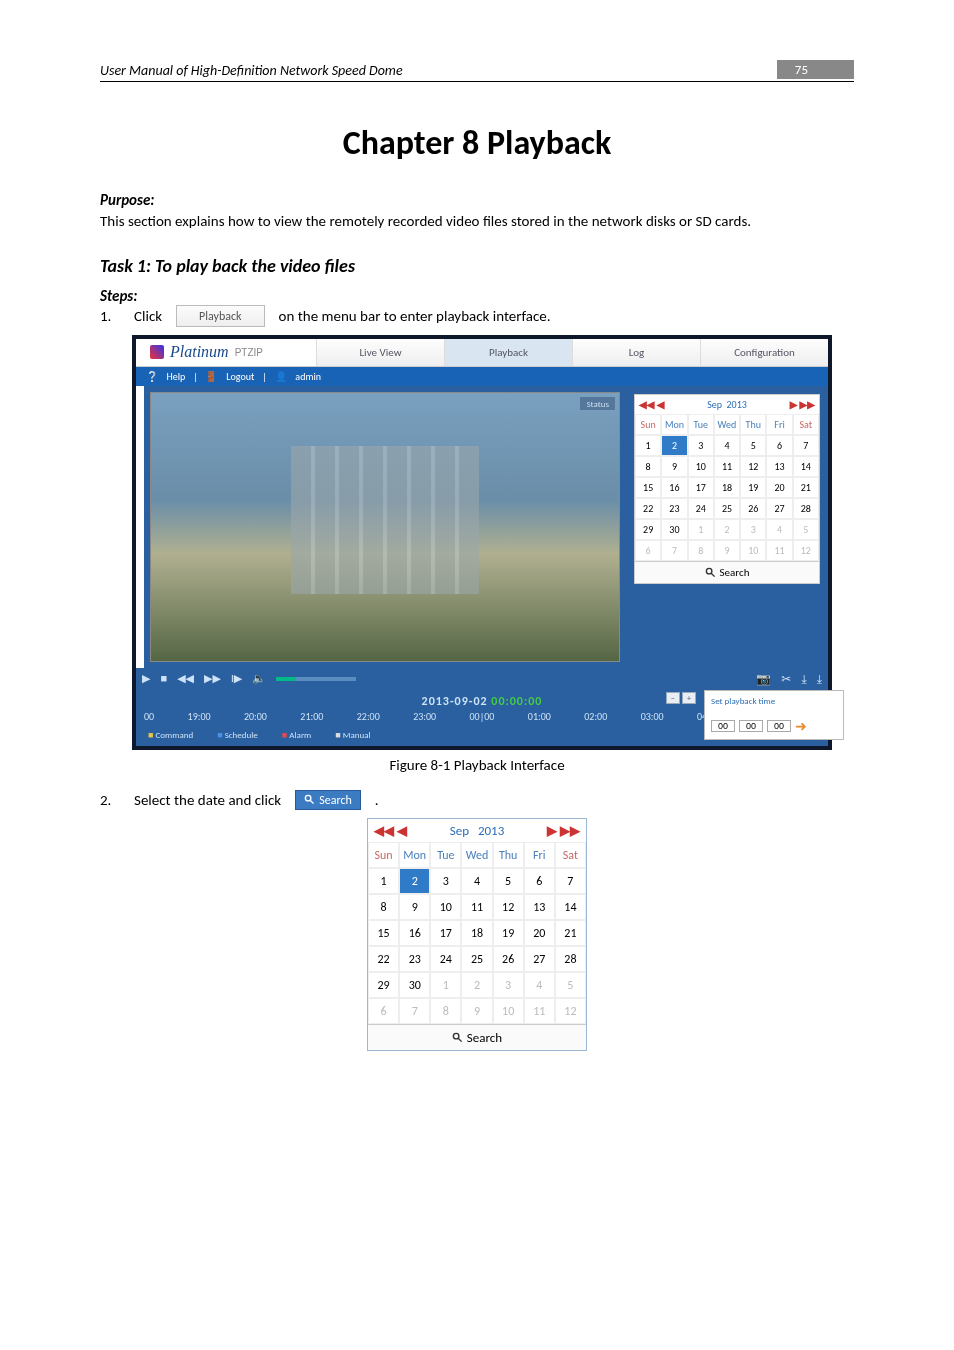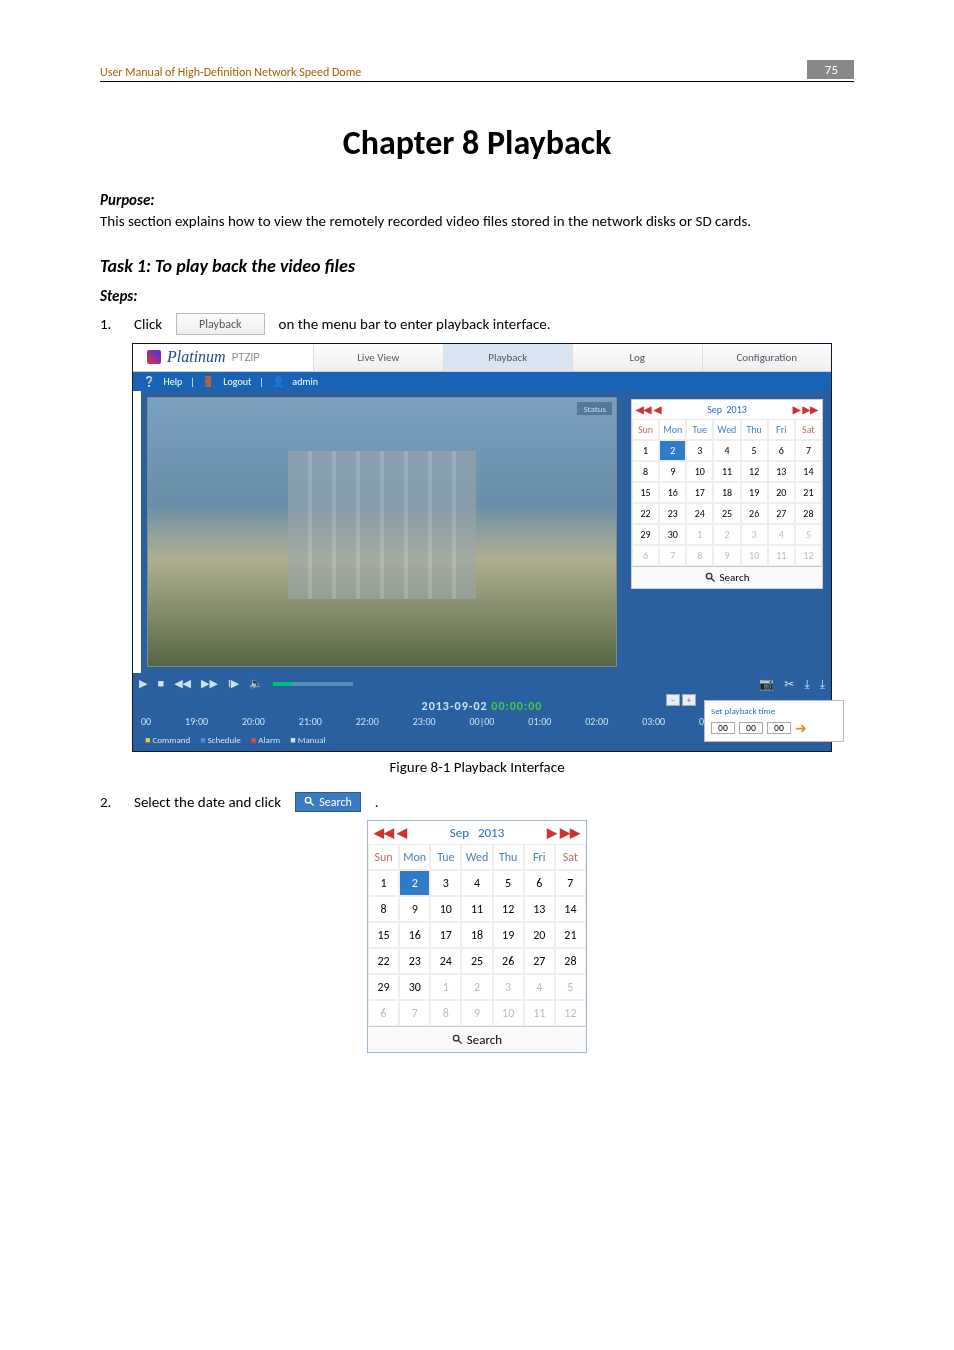--- a/index.html
+++ b/index.html
@@ -1,29 +1,29 @@
 <!DOCTYPE html>
 <html><head>
 <meta charset="utf-8">
 <style>
   * { box-sizing: border-box; margin: 0; padding: 0; }
   body { font-family: Calibri, Arial, sans-serif; background: #fff; width: 954px; }
   .page { padding: 60px 100px 40px 100px; }
   .header-line { display: flex; align-items: flex-end; border-bottom: 1px solid #000; padding-bottom: 2px; margin-bottom: 4px; }
-  .header-title { font-size: 12px; color: #a16207; flex: 1; }
-  .page-num-box { background: #888; color: #fff; padding: 2px 16px 2px 18px; font-size: 13px; }
+  .header-title { font-size: 14px; color: #000000; flex: 1; font-style: italic; }
+  .page-num-box { background: #888; color: #fff; padding: 2px 46px 2px 18px; font-size: 13px; }
   .chapter-title { font-size: 34px; font-weight: 700; text-align: center; margin: 40px 0 28px; }
   .purpose-lbl { font-style: italic; font-weight: 700; font-size: 15px; margin-bottom: 2px; }
   .body-text { font-size: 15px; text-align: justify; line-height: 1.45; margin-bottom: 22px; }
   .task-title { font-style: italic; font-weight: 700; font-size: 18px; margin: 14px 0 10px; }
-  .steps-lbl { font-style: italic; font-weight: 700; font-size: 15px; margin-bottom: 8px; }
+  .steps-lbl { font-style: italic; font-weight: 700; font-size: 15px; }
   .step-row { display: flex; align-items: center; gap: 14px; font-size: 15px; margin-bottom: 8px; }
   .step-num { width: 20px; }
   .inline-btn { border: 1px solid #bbb; background: linear-gradient(#fcfcfc,#eee); padding: 3px 22px; font-size: 12px; color: #555; }
-  .screenshot { margin: 6px 0 0 32px; border: 1px solid #0f172a; width: 700px; }
+  .screenshot { margin: 6px 0 0 32px; border: 4px solid #0f172a; width: 700px; }
   .ss-topbar { display: flex; align-items: stretch; height: 28px; background: #fff; border-bottom: 1px solid #ccc; }
   .ss-logo { display: flex; align-items: center; gap: 6px; padding: 0 14px; font-style: italic; font-family: 'Brush Script MT', cursive; font-size: 16px; color: #1a4a8a; flex: 0 0 180px; }
   .ss-logo-sq { width: 14px; height: 14px; background: linear-gradient(45deg,#e33,#33e); border-radius: 2px; }
   .ss-tab { flex: 1; display: flex; align-items: center; justify-content: center; font-size: 11px; color: #556; border-left: 1px solid #ddd; background: linear-gradient(#fdfdfd,#efefef); }
   .ss-tab.active { background: #d9e6f2; }
   .ss-userbar { background: #1863b5; color: #fff; font-size: 10px; padding: 3px 10px; display: flex; gap: 8px; align-items: center; }
   .ss-main { display: flex; background: #2a5fa0; margin-left: 8px; }
   .ss-video { margin: 6px; width: 470px; height: 270px; background: linear-gradient(#7aa0c0 0%, #6a8ea8 40%, #b0b090 60%, #556644 100%); position: relative; border: 1px solid #888; }
   .ss-status { position: absolute; top: 4px; right: 4px; background: rgba(50,80,120,.5); color: #cde; font-size: 9px; padding: 1px 6px; }
   .ss-buildings { position:absolute; left:30%; top:20%; width:40%; height:55%; background: repeating-linear-gradient(90deg,#9aa6aa 0 20px,#b6c0c4 20px 24px); opacity:.6; }
@@ -41,24 +41,24 @@
   .cal-search svg { width: 11px; height: 11px; }
   .ss-controls { background: #2a5fa0; padding: 4px 6px; display: flex; align-items: center; gap: 10px; }
   .ctl { color: #cfe3f7; font-size: 11px; }
   .ctl-bar { flex:0 0 80px; height:4px; background:#5a8cc0; position:relative; }
   .ctl-bar::before { content:''; position:absolute; left:0; width:20px; height:4px; background:#0b8; }
   .ss-right-icons { margin-left:auto; display:flex; gap:10px; color:#cfe3f7; font-size:12px; }
   .ss-timebar { background: #2a5fa0; color: #cde3f6; font-size: 10px; padding: 4px 6px; }
   .ss-time-ts { text-align: center; font-size: 12px; margin-bottom: 2px; letter-spacing: 1px; font-weight: bold; }
   .ss-time-ts .g { color: #4c4; }
   .ss-time-ruler { display:flex; justify-content:space-between; padding: 0 2px 4px; }
-  .ss-legend { display:flex; gap:10px; padding: 2px 6px; font-size: 9px; }
+  .ss-legend { display:flex; gap:24px; padding: 2px 6px; font-size: 9px; }
   .ss-legend span::before { content:'■ '; }
   .ss-legend .c1::before{color:#e6c54a;} .ss-legend .c2::before{color:#4a90e6;} .ss-legend .c3::before{color:#e64a4a;} .ss-legend .c4::before{color:#ddd;}
-  .ss-setplay { position:absolute; right:10px; bottom:10px; background:#fff; border:1px solid #bbb; padding:4px 6px; font-size:9px; color:#2a6db5; display:flex; flex-direction:column; gap:4px; width:140px; }
+  .ss-setplay { position:absolute; right:10px; bottom:10px; background:#fff; border:1px solid #bbb; padding:4px 6px; font-size:9px; color:#2a6db5; display:flex; flex-direction:column; gap:12px; width:140px; }
   .ss-setplay-row { display:flex; gap:4px; align-items:center; }
   .ss-setplay input { width:24px; font-size:9px; text-align:center; border:1px solid #aaa; }
   .ss-go { color:#e88b2a; font-size:14px; }
   .ss-littlebtns { position:absolute; right:158px; bottom:46px; display:flex; gap:2px; }
   .ss-littlebtns div { width:14px; height:12px; background:#e9eef5; border:1px solid #9ab; font-size:8px; color:#557; text-align:center; line-height:10px; }
   .fig-caption { text-align: center; font-size: 15px; margin: 6px 0 16px; }
   .cal-big { width: 220px; margin: 6px auto; border: 1px solid #9bb7d4; font-size: 13px; background:#fff; }
   .cal-big .cal-hdr { font-size: 13px; padding: 4px 6px; }
   .cal-big .cal-row > div { padding: 5px 0; font-size: 12px; }
   .cal-big .cal-search { font-size: 13px; padding: 5px; }

